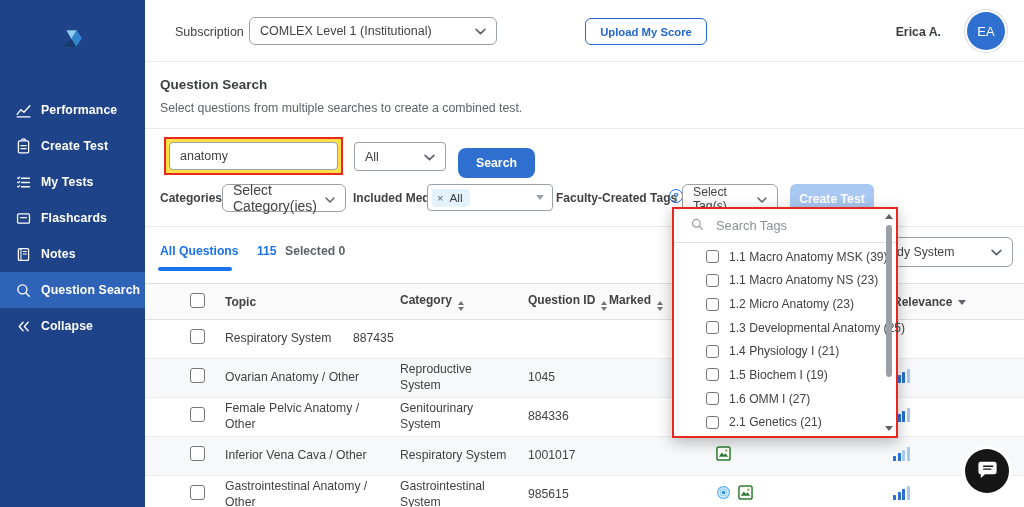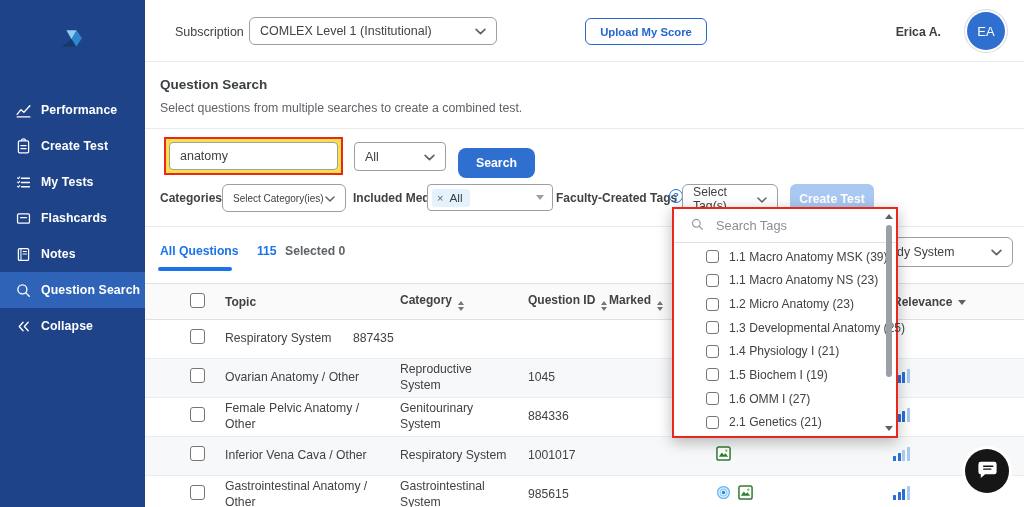--- a/index.html
+++ b/index.html
@@ -29,21 +29,21 @@
   .page-title{position:absolute;left:15px;top:77px;font-size:13.5px;font-weight:700;color:#3c4043}
   .page-subtitle{position:absolute;left:15px;top:101px;color:#5f6368;font-size:12.3px}
   .divider{position:absolute;left:0;right:0;border-top:1px solid #e8eaed}
 
   
   .red-box{position:absolute;left:19px;top:137px;width:179px;height:38px;border:2px solid #e8281e;background:#fde047}
   .search-input{position:absolute;left:3px;top:3px;right:3px;bottom:3px;border:1px solid #9aa0a6;border-radius:4px;padding:0 10px;font-family:"Liberation Sans",sans-serif;font-size:12.5px;color:#424242;outline:none;width:calc(100% - 6px)}
   .all-select{position:absolute;left:209px;top:142px;width:92px;height:29px;border-radius:4px}
   .search-btn{position:absolute;left:313px;top:148px;width:77px;height:30px;background:#2e6fcf;border:none;border-radius:8px;color:#fff;font-weight:700;font-size:12.3px;cursor:pointer}
   .flabel{position:absolute;font-weight:700;font-size:12px;color:#424242}
-  .cat-select{position:absolute;left:77px;top:184px;width:124px;height:28px;font-size:10px}
+  .cat-select{position:absolute;left:77px;top:184px;width:124px;height:28px;font-size:14px}
   .media-box{position:absolute;left:282px;top:184px;width:126px;height:27px;border:1px solid #9aa0a6;border-radius:4px;background:#fff;display:flex;align-items:center;padding:0 8px 0 4px;cursor:pointer}
   .chip{background:#e3f2fd;border-radius:3px;padding:2px 7px 2px 5px;font-size:11.8px;color:#3c4043;display:flex;align-items:center;gap:6px}
   .chip .x{color:#5f6368;font-size:11px;cursor:pointer}
   .media-arrow{margin-left:auto;width:0;height:0;border-left:4px solid transparent;border-right:4px solid transparent;border-top:5px solid #9aa0a6}
   .help{position:absolute;left:524px;top:189px;width:14px;height:14px;border:1.4px solid #1a73e8;border-radius:50%;color:#1a73e8;font-size:9px;font-weight:700;display:flex;align-items:center;justify-content:center;cursor:pointer}
   .tag-select{position:absolute;left:537px;top:184px;width:96px;height:29px;border-radius:6px;font-size:12.2px}
   .create-btn{position:absolute;left:645px;top:184px;width:84px;height:29px;background:#a9c9f2;border:none;border-radius:6px;color:#fff;font-weight:700;font-size:12.2px;cursor:default}
 
   
   .tab{position:absolute;top:244px;font-weight:700;font-size:12.2px;cursor:pointer}

